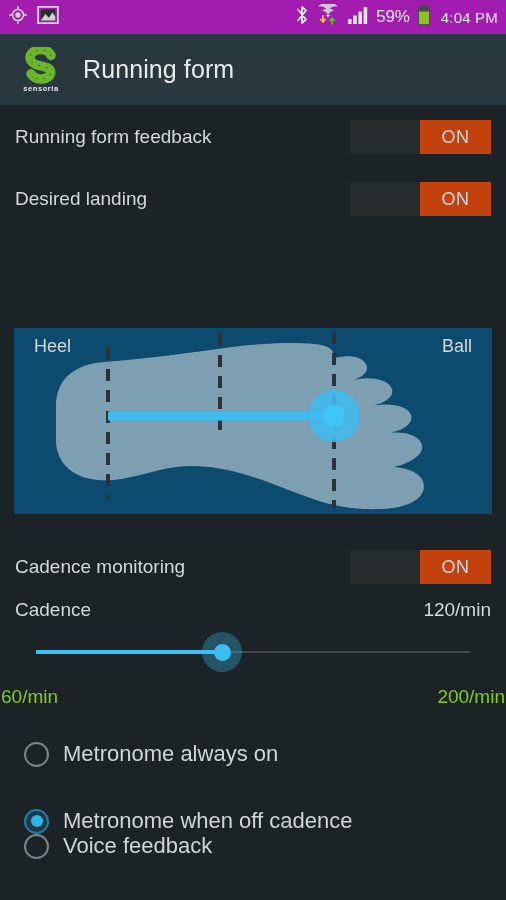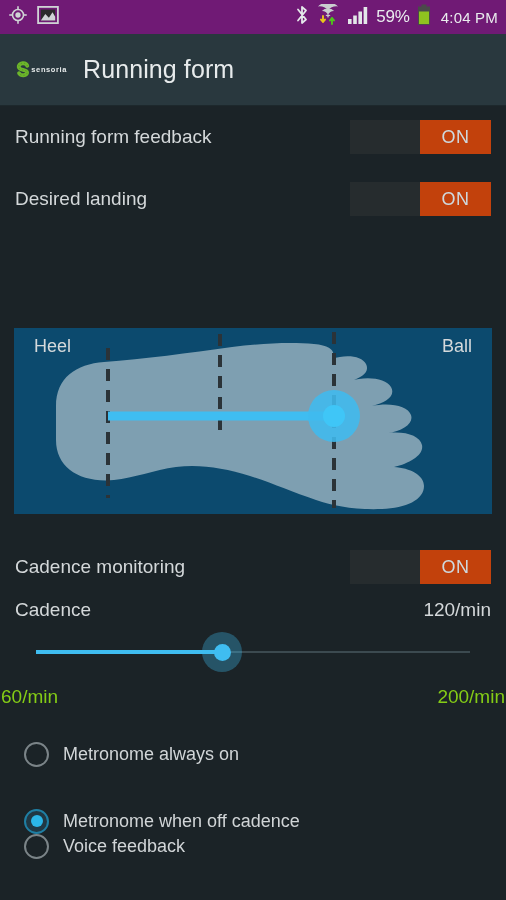--- a/index.html
+++ b/index.html
@@ -12,21 +12,21 @@
     height: 900px;
     overflow: hidden;
     font-family: "Liberation Sans", sans-serif;
     color: #d6dadc;
     position: relative;
   }
 
   
   .status-bar {
     height: 34px;
-    background: #701a75;
+    background: #a21caf;
     display: flex;
     align-items: center;
     padding: 0 8px;
     box-sizing: border-box;
   }
   .status-left {
     display: flex;
     align-items: center;
     gap: 9px;
   }
@@ -58,21 +58,21 @@
     padding-left: 15px;
     box-sizing: border-box;
     border-bottom: 1px solid #1d282c;
   }
   .logo-wrap {
     width: 52px;
     height: 56px;
     position: relative;
     flex: 0 0 auto;
     display: flex;
-    flex-direction: row;
+    flex-direction: column;
     align-items: center;
     justify-content: center;
   }
   .logo-sub {
     font-size: 7.5px;
     color: #e8ecec;
     letter-spacing: 0.6px;
     font-weight: 700;
     margin-top: -1px;
   }
@@ -247,21 +247,21 @@
     position: absolute;
     left: 50%;
     top: 50%;
     transform: translate(-50%, -50%);
     width: 12px;
     height: 12px;
     border-radius: 50%;
     background: #2bb6e8;
   }
   .radio-label {
-    font-size: 18px;
+    font-size: 22px;
     color: #d1d5d7;
     margin-left: 14px;
   }
 </style>
 </head>
 <body>
 
 <div class="status-bar">
   <div class="status-left">
     <span>

